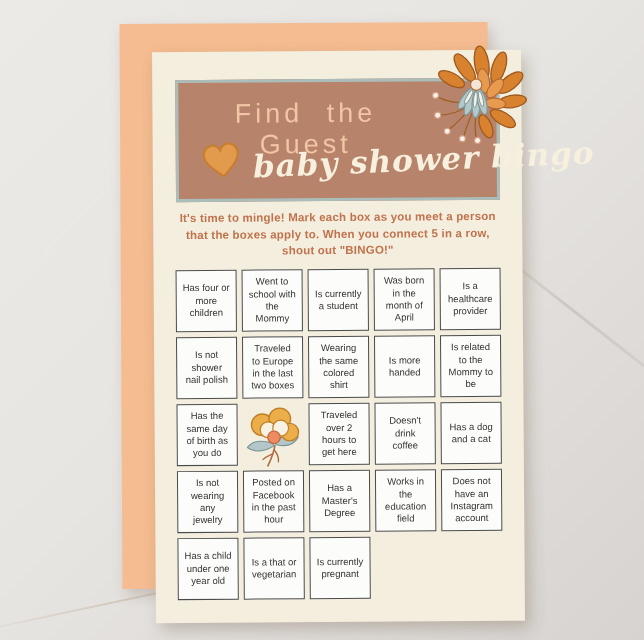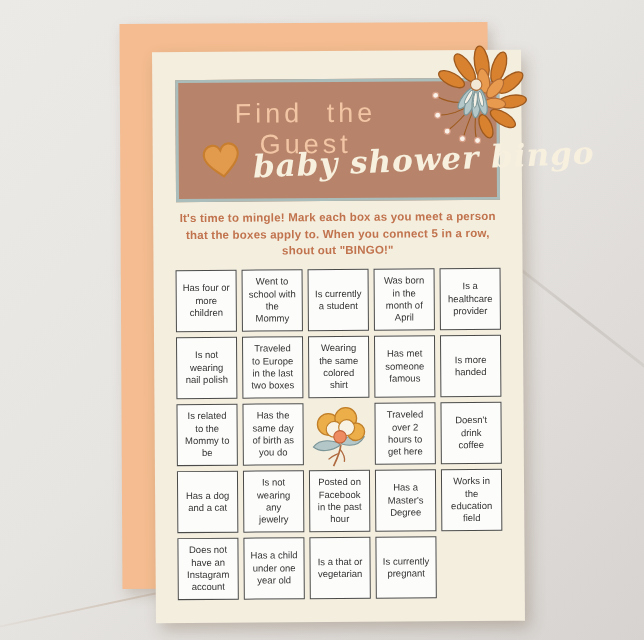--- a/index.html
+++ b/index.html
@@ -158,24 +158,23 @@
       <div>that the boxes apply to. When you connect 5 in a row,</div>
       <div>shout out "BINGO!"</div>
     </div>
 
     <div class="grid">
       <div class="cell">Has four or more children</div>
       <div class="cell">Went to school with the Mommy</div>
       <div class="cell">Is currently a student</div>
       <div class="cell">Was born in the month of April</div>
       <div class="cell">Is a healthcare provider</div>
-      <div class="cell">Is not wearing nail polish</div>
+      <div class="cell">Is not shower nail polish</div>
       <div class="cell">Traveled to Europe in the last two boxes</div>
       <div class="cell">Wearing the same colored shirt</div>
-      <div class="cell">Has met someone famous</div>
       <div class="cell">Is more handed</div>
       <div class="cell">Is related to the Mommy to be</div>
       <div class="cell">Has the same day of birth as you do</div>
 
       <div class="cell center">
         <svg viewBox="0 0 72 84">
           <path d="M38 52 C37 62 33 70 29 78" fill="none" stroke="#AF6A3F" stroke-width="2"></path>
           <path d="M35 63 C31 65 27 66 23 70" fill="none" stroke="#AF6A3F" stroke-width="1.6"></path>
           <path d="M37 58 C41 63 43 68 42 73" fill="none" stroke="#AF6A3F" stroke-width="1.6"></path>
           <path d="M35 50 C22 46 11 47 5 55 C13 62 27 60 37 53 Z" fill="#B3C6C8" stroke="#7C9698" stroke-width="1.4"></path>

